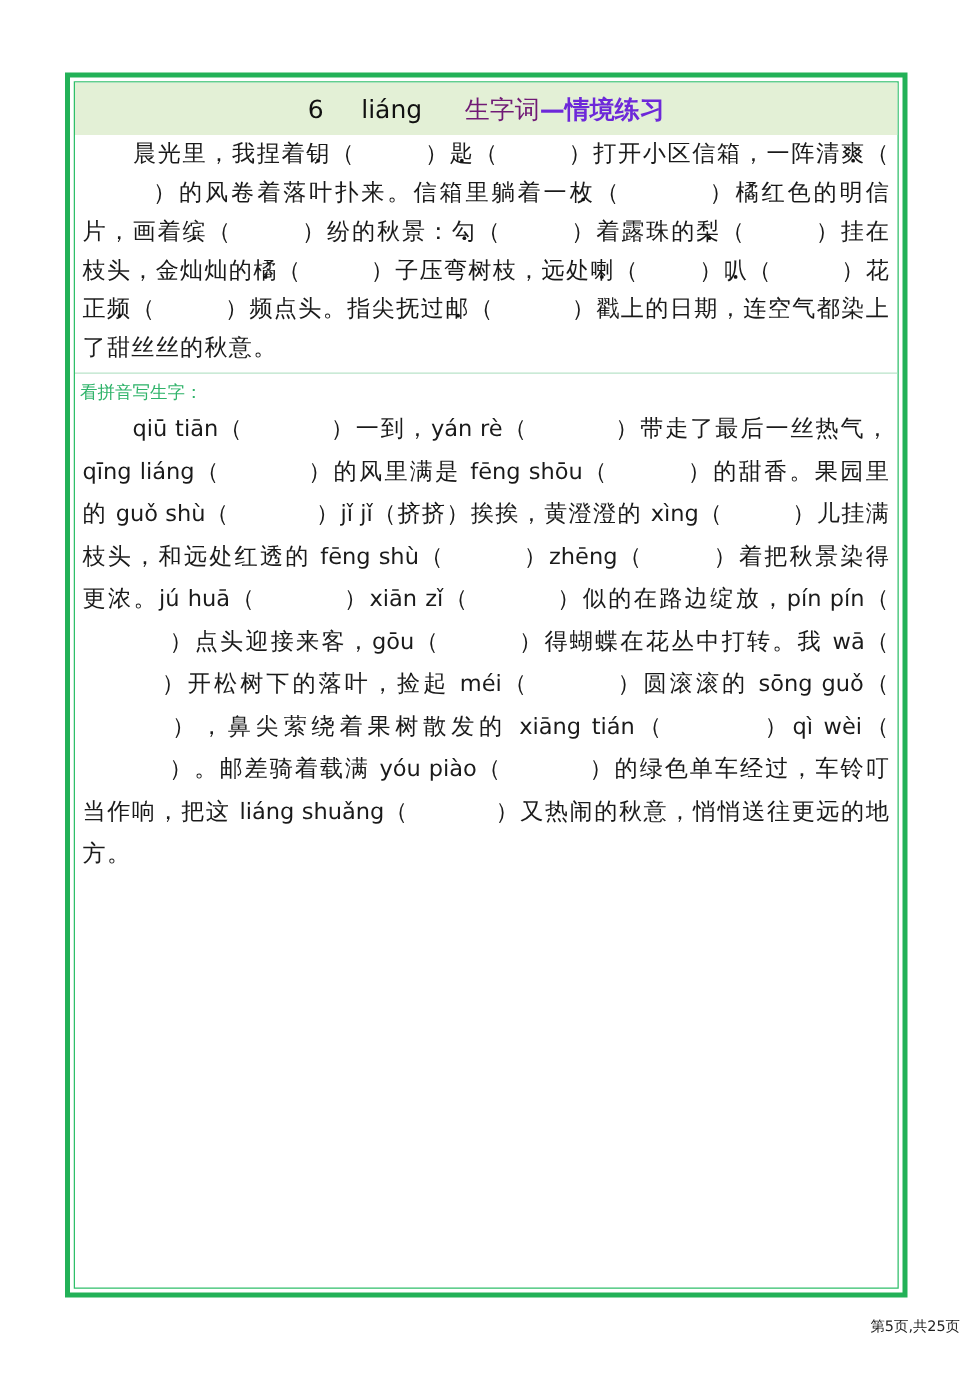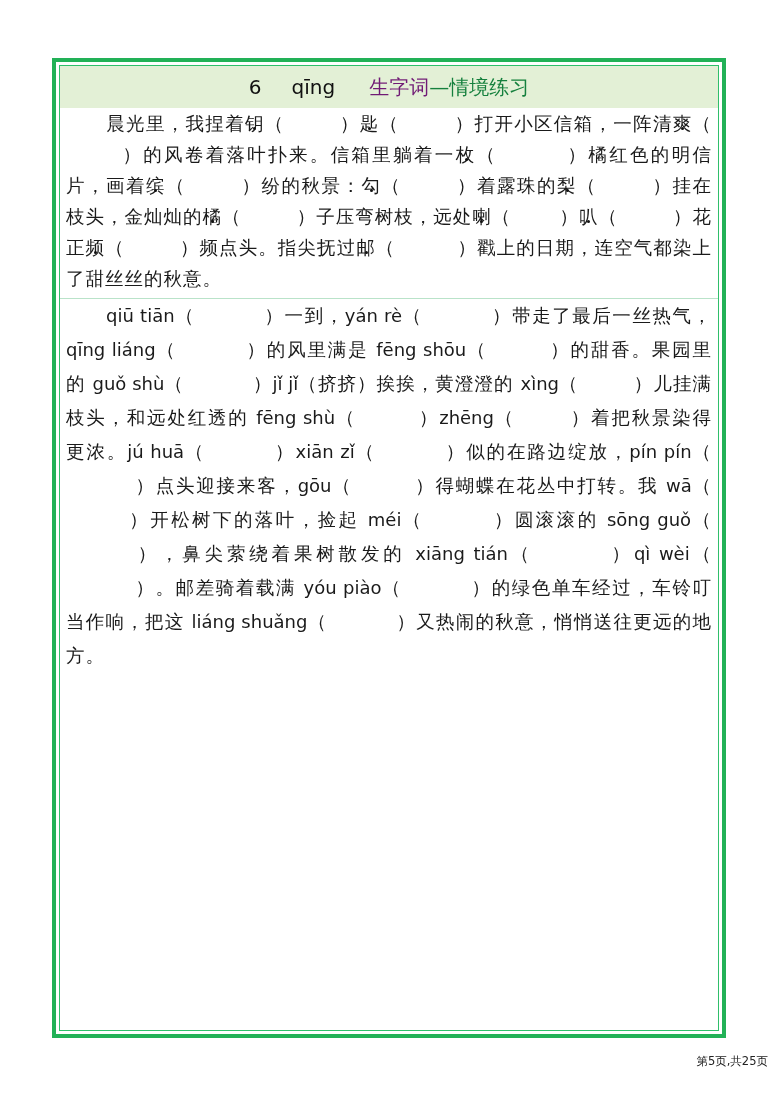--- a/index.html
+++ b/index.html
@@ -14,21 +14,21 @@
     border: 1.5px solid #2fbf6a; box-sizing: border-box; overflow: hidden;
   }
   .title-bar {
     height: 42px; background: #e3f0d6; display: flex; align-items: center;
     justify-content: center; font-family: "DejaVu Sans", "Liberation Sans", sans-serif;
     font-size: 20px; letter-spacing: 0;
   }
   .title-num { color: #111; margin-right: 30px; }
   .title-lesson { color: #111; margin-right: 34px; }
   .title-red { color: #701a75; font-weight: normal; }
-  .title-green { color: #15803d; font-weight: normal; }
+  .title-green { color: #6d28d9; font-weight: bold; }
   .section-label {
     font-family: "DejaVu Sans", "Liberation Sans", sans-serif;
     font-size: 14px; color: #2fb36a; padding: 6px 0 0 4px; height: 22px;
   }
   .para {
     padding: 0 6px 0 6px; font-size: 18.5px; line-height: 31px;
     text-align: justify; letter-spacing: 1px;
   }
   .para .indent { display: inline-block; width: 40px; }
   .blank { display: inline-block; white-space: pre; }
@@ -46,27 +46,28 @@
   }
 </style>
 </head>
 <body>
 
 <div class="frame">
   <div class="frame-inner">
 
     <div class="title-bar">
       <span class="title-num">6</span>
-      <span class="title-lesson">qīng</span>
+      <span class="title-lesson">liáng</span>
       <span class="title-red">生字词</span>
       <span class="title-green">—情境练习</span>
     </div>
 
     <div class="para"><span class="indent"></span><span>晨光里，我捏着</span><span class="dot">钥</span><span>（</span><span class="blank">        </span><span>）</span><span class="dot">匙</span><span>（</span><span class="blank">        </span><span>）打开小区信箱，一阵清</span><span class="dot">爽</span><span>（</span><span class="blank">        </span><span>）的风卷着落叶扑来。信箱里躺着一</span><span class="dot">枚</span><span>（</span><span class="blank">          </span><span>）橘红色的明信片，画着</span><span class="dot">缤</span><span>（</span><span class="blank">        </span><span>）纷的秋景：</span><span class="dot">勾</span><span>（</span><span class="blank">        </span><span>）着露珠的</span><span class="dot">梨</span><span>（</span><span class="blank">        </span><span>）挂在枝头，金灿灿的</span><span class="dot">橘</span><span>（</span><span class="blank">        </span><span>）子压弯树枝，远处</span><span class="dot">喇</span><span>（</span><span class="blank">       </span><span>）</span><span class="dot">叭</span><span>（</span><span class="blank">        </span><span>）花正</span><span class="dot">频</span><span>（</span><span class="blank">        </span><span>）频点头。指尖抚过</span><span class="dot">邮</span><span>（</span><span class="blank">         </span><span>）戳上的日期，连空气都染上了甜丝丝的秋意。</span></div>
 
     <div class="divider"></div>
 
+    <div class="section-label">看拼音写生字：</div>
     <div class="para para2"><span class="indent"></span><span class="py">qiū  tiān</span>（<span class="blank">          </span><span>）一到，</span><span class="py">yán rè</span>（<span class="blank">          </span><span>）带走了最后一丝热气，</span><span class="py">qīng liáng</span>（<span class="blank">          </span><span>）的风里满是 </span><span class="py">fēng shōu</span>（<span class="blank">         </span><span>）的甜香。果园里的 </span><span class="py">guǒ shù</span>（<span class="blank">          </span><span>）</span><span class="py">jǐ jǐ</span><span>（挤挤）挨挨，黄澄澄的 </span><span class="py">xìng</span>（<span class="blank">        </span><span>）儿挂满枝头，和远处红透的 </span><span class="py">fēng shù</span>（<span class="blank">         </span><span>）</span><span class="py">zhēng</span>（<span class="blank">        </span><span>）着把秋景染得更浓。</span><span class="py">jú huā</span>（<span class="blank">          </span><span>）</span><span class="py">xiān zǐ</span>（<span class="blank">          </span><span>）似的在路边绽放，</span><span class="py">pín pín</span>（<span class="blank">          </span><span>）点头迎接来客，</span><span class="py">gōu</span>（<span class="blank">         </span><span>）得蝴蝶在花丛中打转。我 </span><span class="py">wā</span>（<span class="blank">         </span><span>）开松树下的落叶，捡起 </span><span class="py">méi</span>（<span class="blank">          </span><span>）圆滚滚的 </span><span class="py">sōng guǒ</span>（<span class="blank">          </span><span>），鼻尖萦绕着果树散发的 </span><span class="py">xiāng tián</span>（<span class="blank">           </span><span>）</span><span class="py">qì wèi</span>（<span class="blank">          </span><span>）。邮差骑着载满 </span><span class="py">yóu piào</span>（<span class="blank">          </span><span>）的绿色单车经过，车铃叮当作响，把这 </span><span class="py">liáng shuǎng</span>（<span class="blank">          </span><span>）又热闹的秋意，悄悄送往更远的地方。</span></div>
 
   </div>
 </div>
 
 <div class="footer">第5页,共25页</div>
 
 </body></html>

